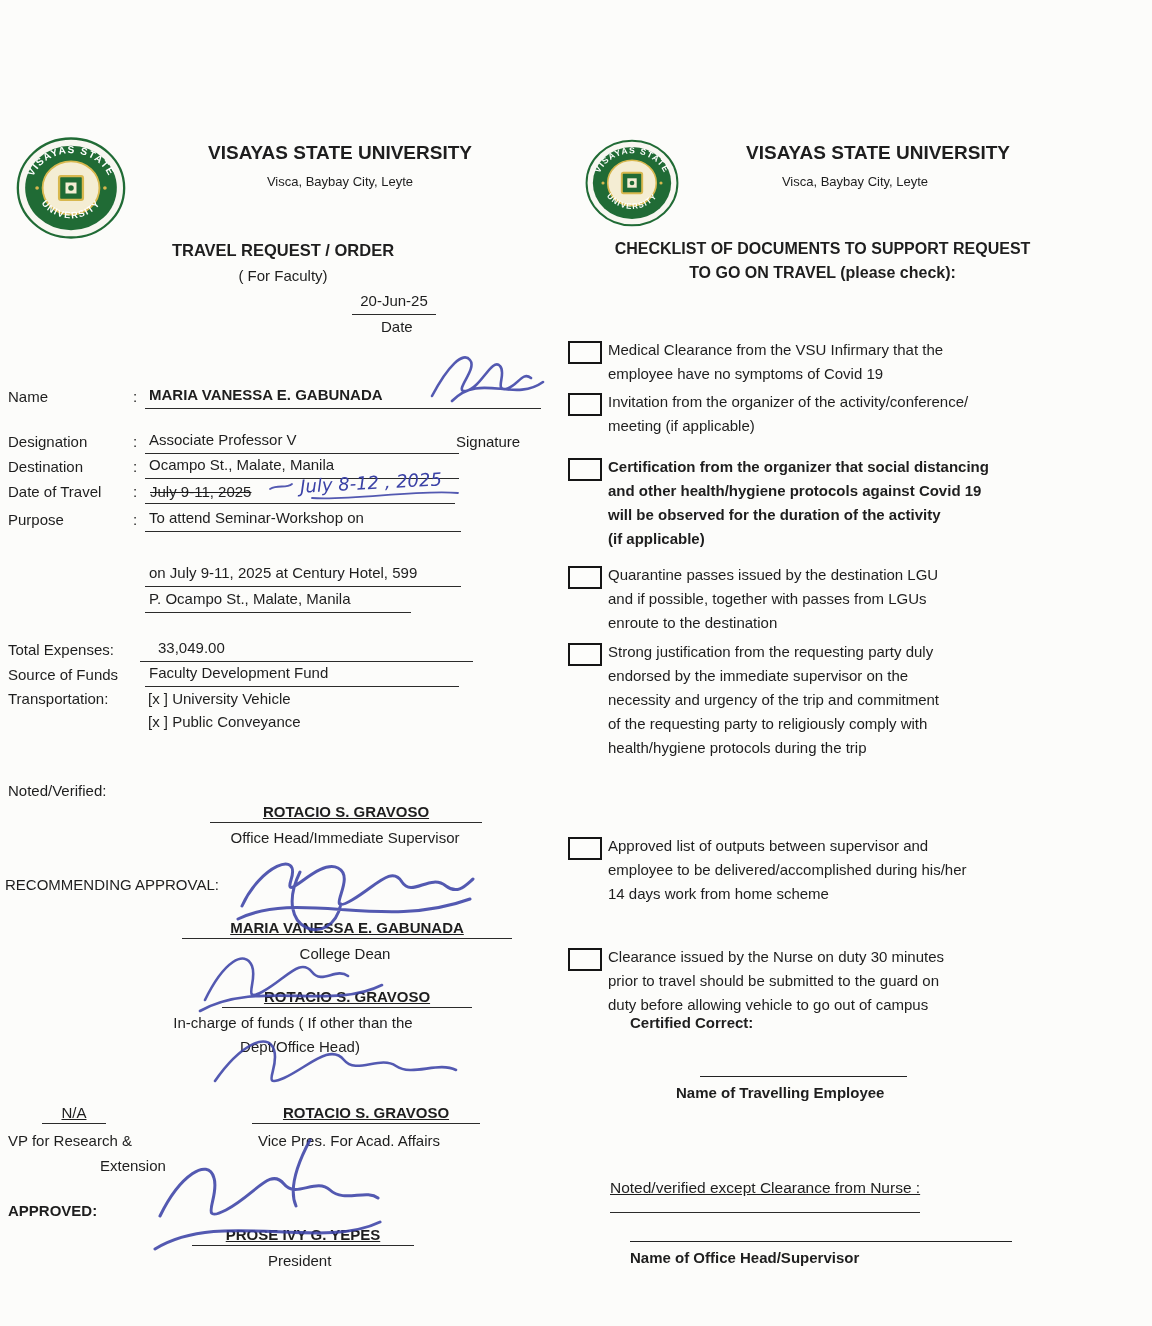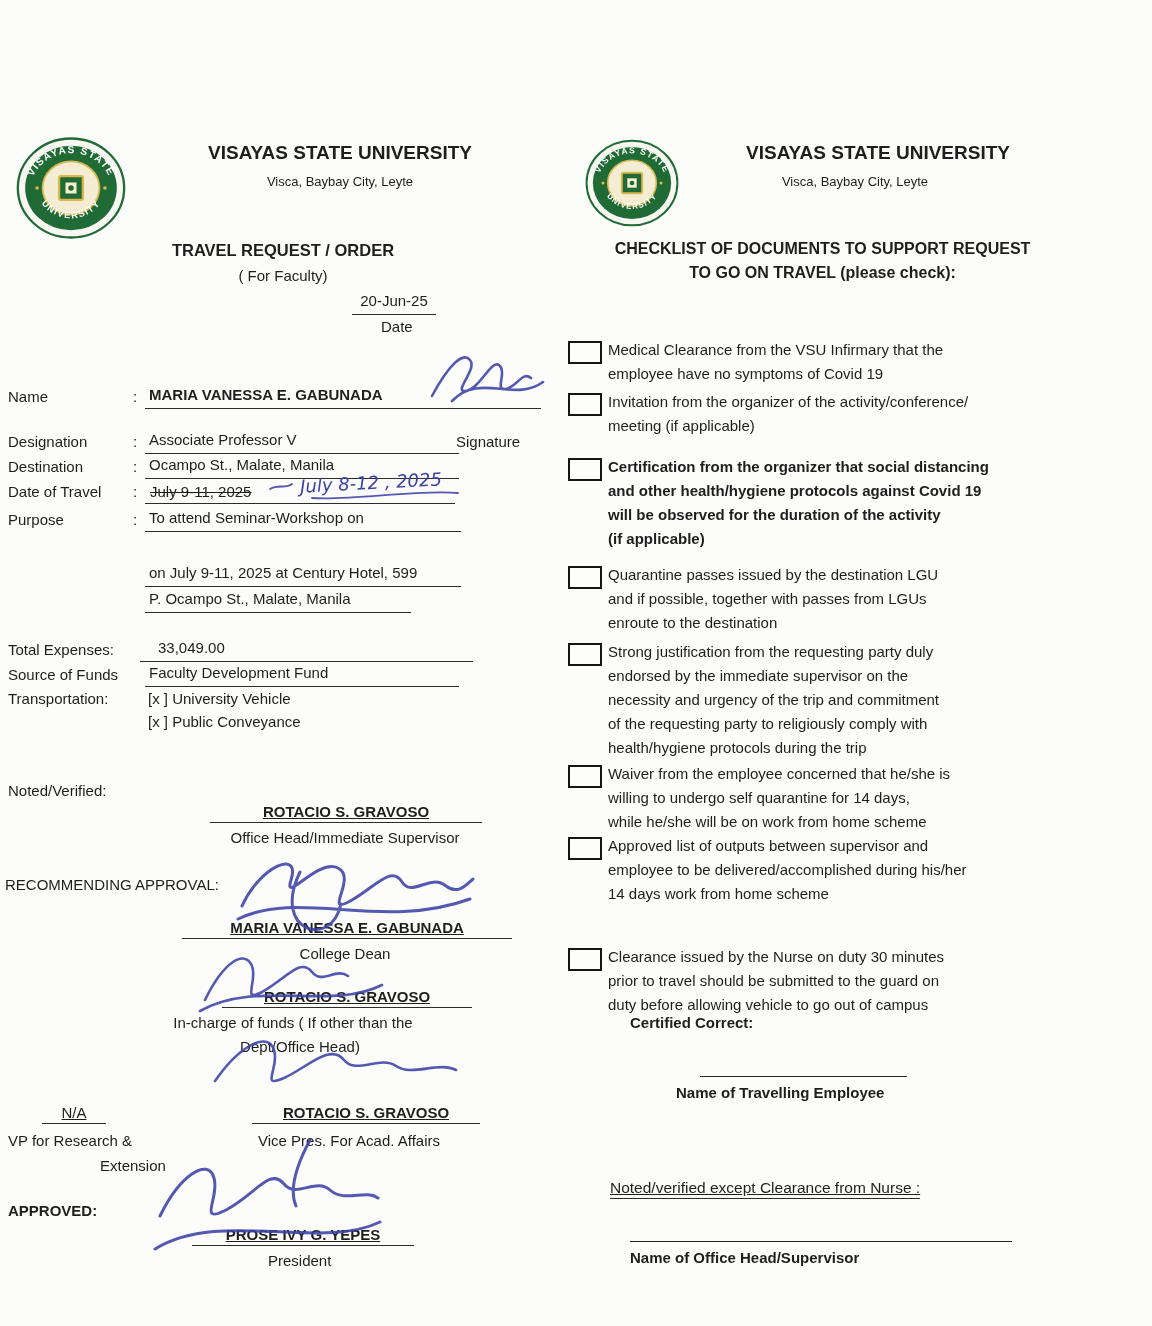--- a/index.html
+++ b/index.html
@@ -173,28 +173,20 @@
       <div class="chk-item" style="top: 640px;">
         <div class="chk-box"></div>
         <div class="chk-text">
           <div>Strong justification from the requesting party duly</div>
           <div>endorsed by the immediate supervisor on the</div>
           <div>necessity and urgency of the trip and commitment</div>
           <div>of the requesting party to religiously comply with</div>
           <div>health/hygiene protocols during the trip</div>
         </div>
       </div>
-      <div class="chk-item" style="top: 762px;">
-        <div class="chk-box"></div>
-        <div class="chk-text">
-          <div>Waiver from the employee concerned that he/she is</div>
-          <div>willing to undergo self quarantine for 14 days,</div>
-          <div>while he/she will be on work from home scheme</div>
-        </div>
-      </div>
       <div class="chk-item" style="top: 834px;">
         <div class="chk-box"></div>
         <div class="chk-text">
           <div>Approved list of outputs between supervisor and</div>
           <div>employee to be delivered/accomplished during his/her</div>
           <div>14 days work from home scheme</div>
         </div>
       </div>
       <div class="chk-item" style="top: 906px; margin-top: 39px;">
         <div class="chk-box"></div>
@@ -203,21 +195,21 @@
           <div>prior to travel should be submitted to the guard on</div>
           <div>duty before allowing vehicle to go out of campus</div>
         </div>
       </div>
     </div>
 
   <div class="abs fs15 b" style="left:630px;top:1014px">Certified Correct:</div>
   <div class="abs" style="left:700px;top:1056px;width:207px;height:20px;border-bottom:1.8px solid #222"></div>
   <div class="abs fs15 b" style="left:676px;top:1084px">Name of Travelling Employee</div>
 
-  <div class="abs" style="left:610px;top:1179px;font-size:15.5px"><span class="ul" style="padding-bottom:2px">Noted/verified except Clearance from Nurse :</span></div>
+  <div class="abs" style="left:610px;top:1179px;font-size:15.5px"><span class="ul" style="padding-bottom:16px">Noted/verified except Clearance from Nurse :</span></div>
   <div class="abs" style="left:630px;top:1221px;width:382px;height:20px;border-bottom:1.8px solid #222"></div>
   <div class="abs fs15 b" style="left:630px;top:1249px">Name of Office Head/Supervisor</div>
 
   <svg class="sigs" width="1152" height="1326" viewBox="0 0 1152 1326">
 
     <path d="M432,396 C448,366 463,351 470,360 C478,369 452,393 466,391 C481,388 492,357 500,366 C507,373 494,391 506,389 C518,386 522,371 531,378 M452,401 C480,372 514,403 543,382"></path>
 
     <path style="stroke-width:1.8" d="M312,498 C350,501 420,489 458,493 M270,489 C278,484 286,489 292,484"></path>
 
     <path style="stroke-width:3" d="M242,906 C260,866 301,849 291,880 C283,905 318,858 338,868 C358,878 321,918 352,900 C376,886 392,865 402,882 C412,898 430,873 446,886 C458,895 466,885 473,879 M238,919 C300,889 382,931 470,899 M300,872 C271,931 331,950 341,904"></path>

